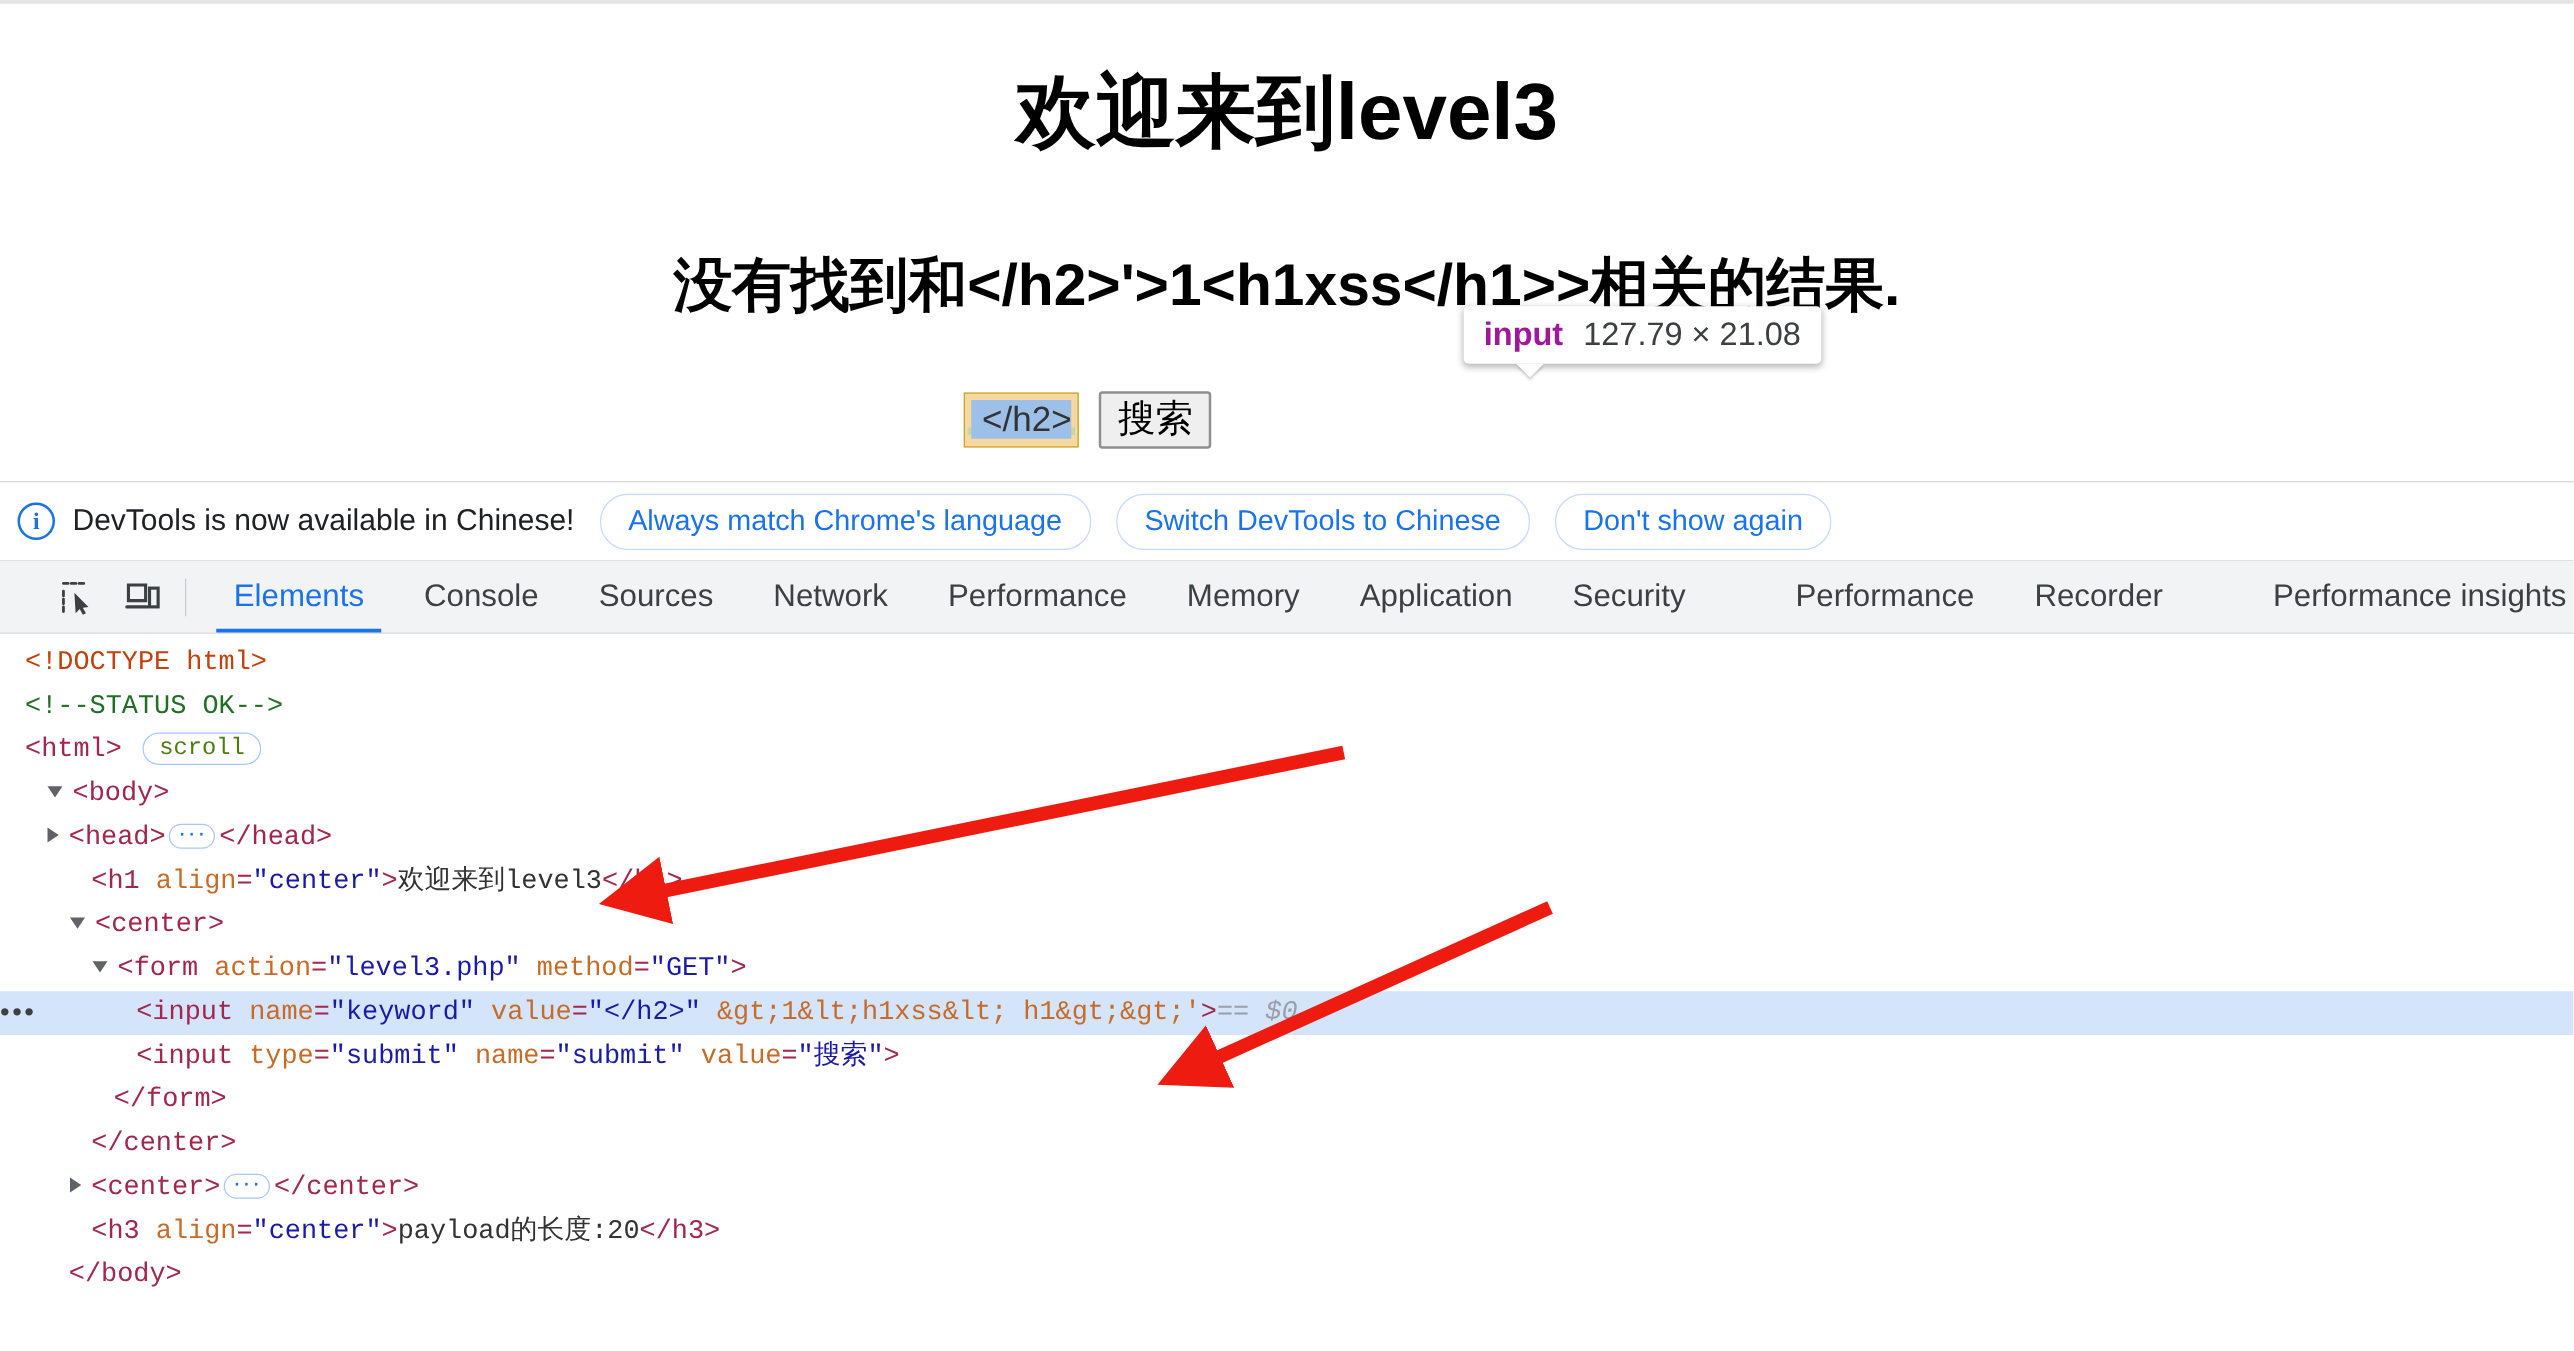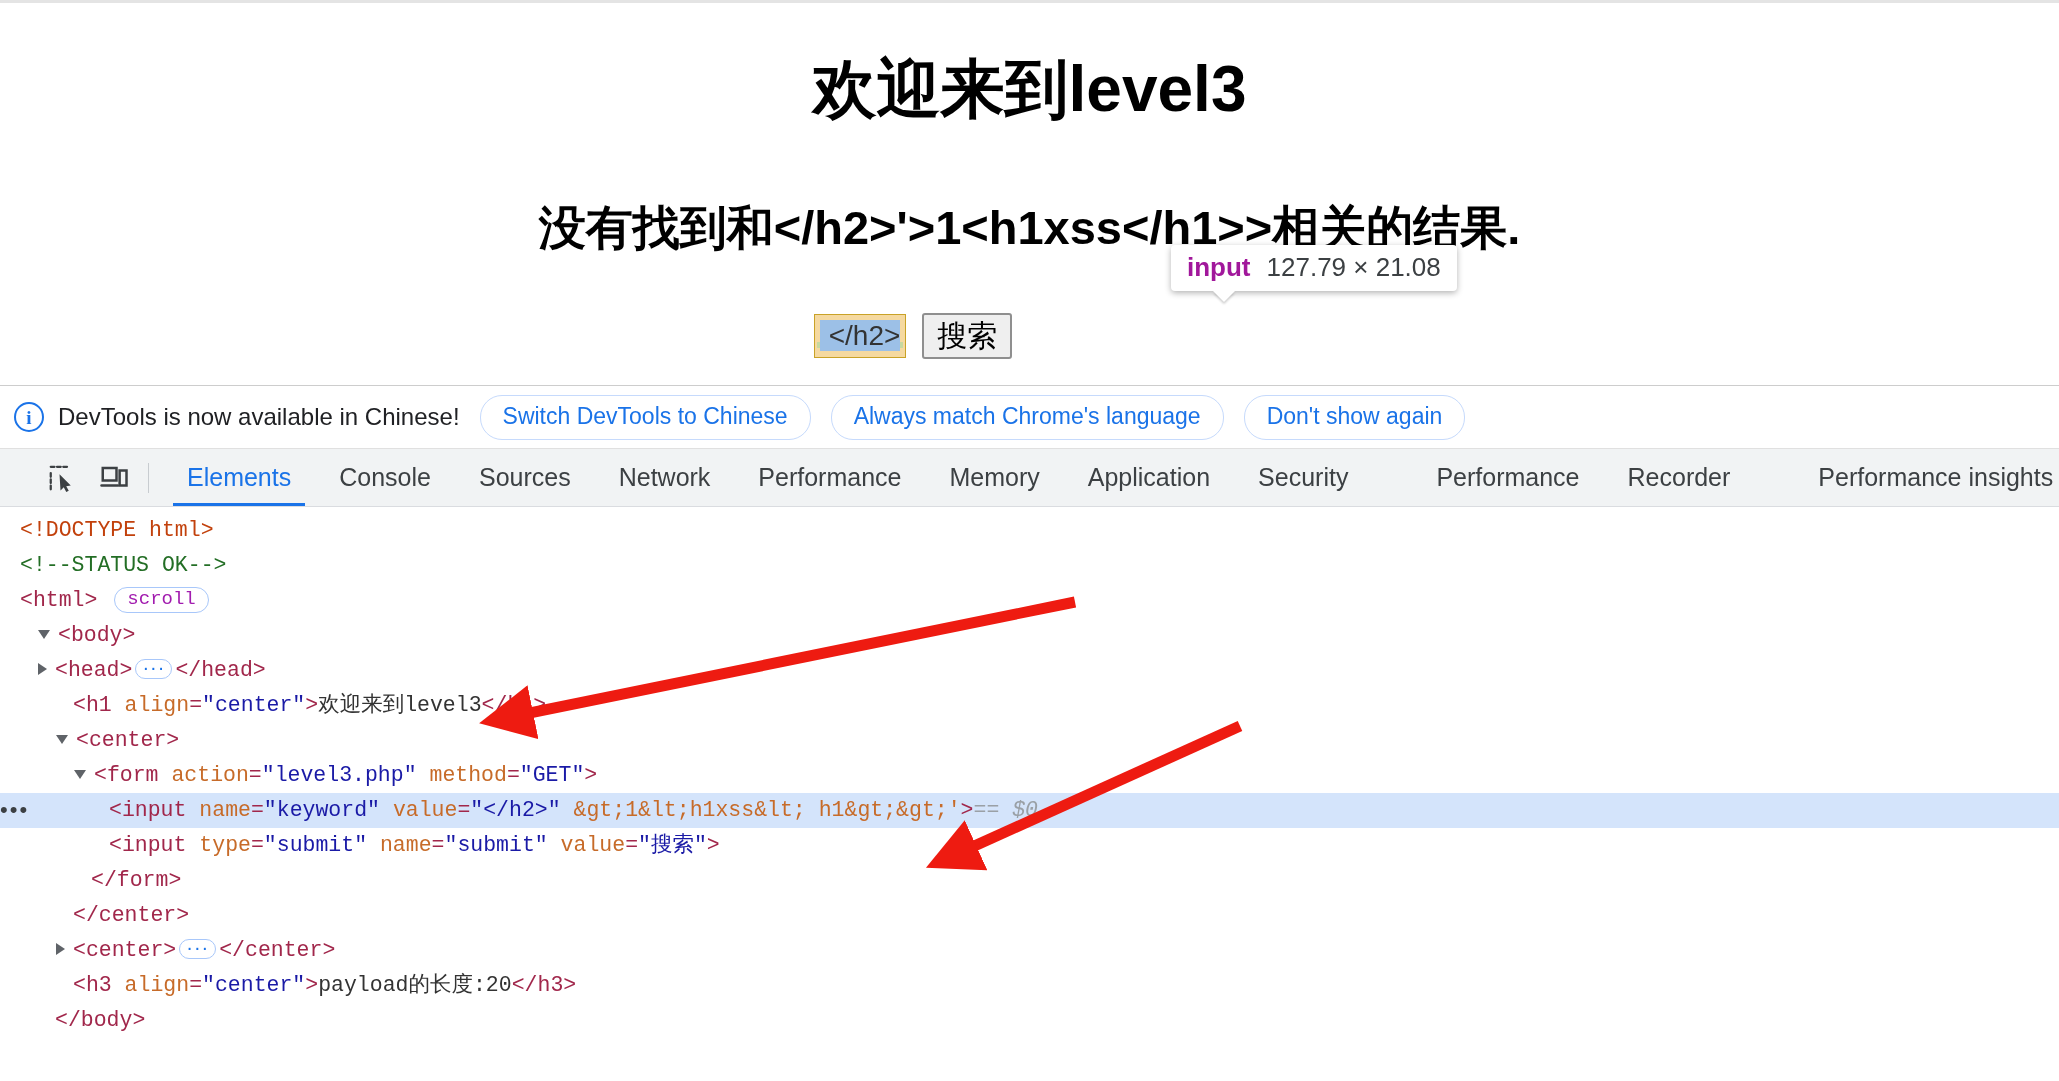--- a/index.html
+++ b/index.html
@@ -38,21 +38,20 @@
     font-size: 47px;
     line-height: 1;
     color: #000;
     white-space: nowrap;
   }
   .form-row {
     position: absolute; left: 0; top: 310px; width: 1740px;
     text-align: center;
     white-space: nowrap;
     font-size: 0;
-    padding-left: 43px;
   }
   
   .hl-input {
     display: inline-block;
     vertical-align: middle;
     position: relative;
     background: #f5d9a0;              
     padding: 2px;
     border: 1px solid #c9a227;
     box-sizing: content-box;
@@ -234,21 +233,21 @@
   .punc    { color: #a1274b; }
   .attr    { color: #c76b29; }
   .val     { color: #1a1aa6; }
   .txt     { color: #333333; }
   .entity  { color: #c76b29; }
   .dollar  { color: #9aa0a6; font-style: italic; }
   .badge {
     display: inline-block;
     border: 1px solid #a8c7fa; border-radius: 13px;
     background: #ffffff;
-    color: #a21caf;
+    color: #4d7c0f;
     padding: 0px 12px 2px 12px;
     font-family: "Liberation Mono", monospace;
     font-size: 19px;
     line-height: 22px;
     margin: 0 4px;
     vertical-align: 2px;
     cursor: pointer;
   }
   .ell {
     display: inline-block;
@@ -289,22 +288,22 @@
 
   <div class="inspect-tip">
     <span class="tag">input</span><span class="dims">127.79 × 21.08</span>
   </div>
 
   <div class="devtools">
 
     <div class="notice-bar">
       <div class="info-icon">i</div>
       <div class="notice-text">DevTools is now available in Chinese!</div>
+      <div class="pill">Always match Chrome's language</div>
       <div class="pill">Switch DevTools to Chinese</div>
-      <div class="pill">Always match Chrome's language</div>
       <div class="pill">Don't show again</div>
     </div>
 
     <div class="tabbar">
       <div class="tb-icon">
         <svg width="30" height="30" viewBox="0 0 24 24" aria-hidden="true">
           <path d="M3 3h3M8 3h3M13 3h3M3 8v3M3 13v3M3 18v3h3" stroke="#3c4043" stroke-width="1.8" fill="none" stroke-linecap="round" stroke-dasharray="3 3"></path>
           <path d="M10 9l9 9-3.6.5 2 3.6-2 1-2-3.7L10.8 22z" fill="#3c4043"></path>
         </svg>
       </div>

